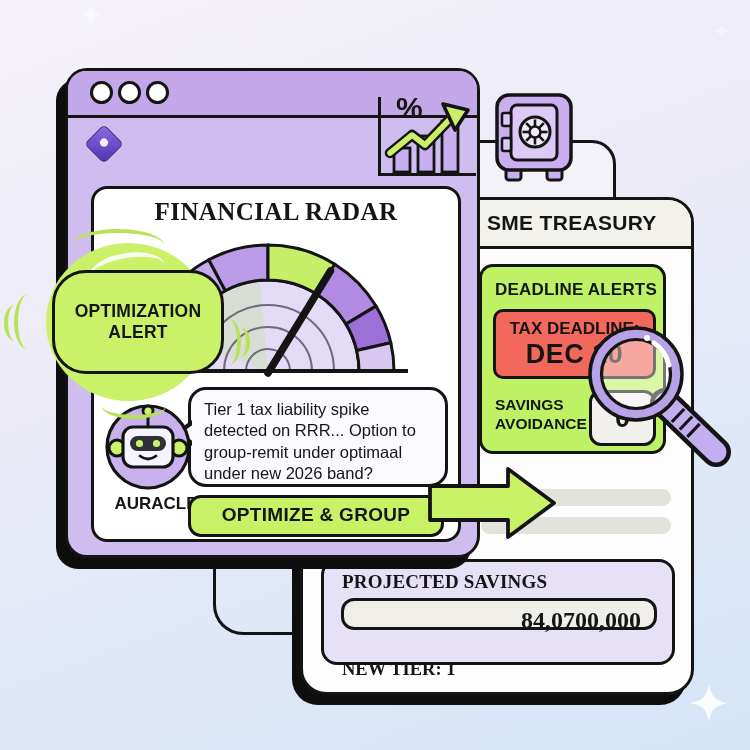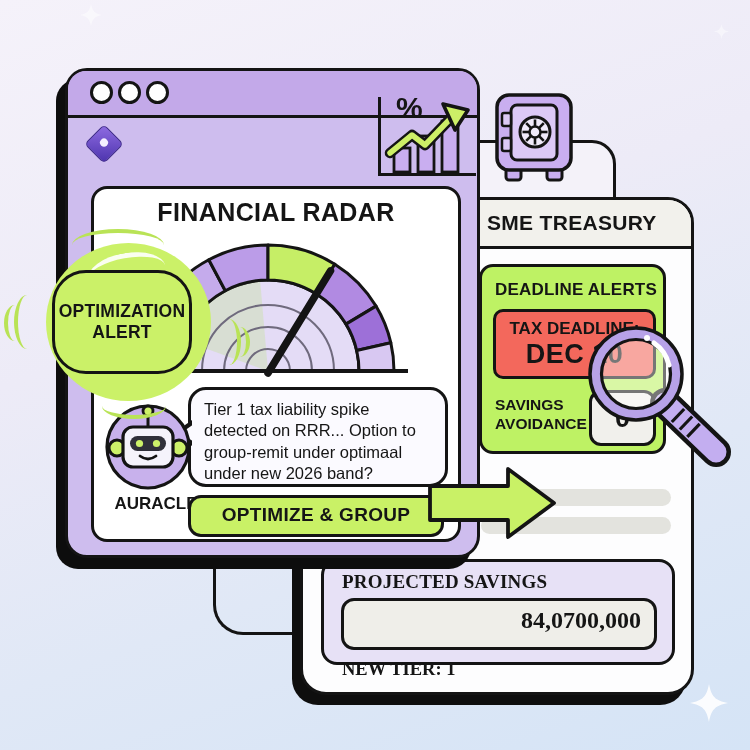--- a/index.html
+++ b/index.html
@@ -36,21 +36,21 @@
   .redbox .l2{font-weight:bold;font-size:27px;line-height:30px;letter-spacing:.5px;}
   .penalty-label{position:absolute;left:13px;top:128px;font-weight:bold;font-size:15.5px;line-height:1.25;}
   .penalty-box{position:absolute;left:107px;top:123px;width:67px;height:56px;background:#f1f0ec;
     border:3px solid #141414;border-radius:12px;box-sizing:border-box;text-align:center;
     font-weight:bold;font-size:27px;line-height:50px;}
   .gbar{position:absolute;left:178px;width:190px;height:17px;border-radius:9px;background:#e3e3de;}
   .gbar.b1{top:289px}.gbar.b2{top:317px}
   .savings-card{position:absolute;left:18px;top:359px;width:354px;height:106px;background:#e7e1f6;
     border:3px solid #141414;border-radius:16px;box-sizing:border-box;font-family:Liberation Serif, serif;}
   .savings-title{position:absolute;left:18px;top:9px;font-weight:bold;font-size:19px;letter-spacing:.2px;}
-  .savings-input{position:absolute;left:17px;top:36px;width:316px;height:52px;background:#efeee9;
+  .savings-input{position:absolute;left:17px;top:36px;width:316px;height:32px;background:#efeee9;
     border:3px solid #141414;border-radius:13px;box-sizing:border-box;text-align:right;
     font-weight:bold;font-size:24px;line-height:38px;padding-right:13px;padding-left:8px;}
   .savings-tier{position:absolute;left:18px;top:81px;font-weight:bold;font-size:18.5px;margin-top:16px;}
 
   
   .main-window{position:absolute;left:65px;top:68px;width:415px;height:490px;z-index:4;
     background:#cebdee;border:3.5px solid #141414;border-radius:22px;
     box-shadow:-9px 11px 0 #0d0d0d;box-sizing:border-box;}
   .titlebar{position:absolute;left:0;right:0;top:0;height:44px;background:#c3a9e9;
     border-bottom:3px solid #141414;border-radius:18px 18px 0 0;}
@@ -60,21 +60,21 @@
     transform:rotate(45deg);background:linear-gradient(135deg,#8f6ce2,#4c33ad);border:1px solid #3a2687;}
   .diamond::after{content:"";position:absolute;left:8px;top:8px;width:8px;height:8px;border-radius:50%;background:#f4efff;}
   .brand-title{position:absolute;left:60px;top:8px;font-weight:bold;font-size:20.5px;letter-spacing:.2px;}
   .chart-box{position:absolute;left:310px;top:26px;width:98px;height:79px;
     border-left:3px solid #141414;border-bottom:3px solid #141414;box-sizing:border-box;}
   .pct{position:absolute;left:15px;top:-6px;font-weight:bold;font-size:30px;}
 
   .radar-panel{position:absolute;left:23px;top:115px;width:370px;height:356px;background:#fff;
     border:3px solid #141414;border-radius:16px;box-sizing:border-box;}
   .radar-title{position:absolute;left:0;right:0;top:9px;text-align:center;font-weight:bold;
-    font-size:25px;letter-spacing:.4px;}
+    font-size:25px;letter-spacing:.4px;font-family:Liberation Serif, serif;}
   .gauge{position:absolute;left:0;top:44px;}
 
   .bubble{position:absolute;left:94px;top:198px;width:260px;height:100px;background:#fbfaff;
     border:3px solid #141414;border-radius:18px;box-sizing:border-box;padding:9px 13px;}
   .bubble-text{font-size:16.5px;line-height:1.3;width:232px;}
   .tail-o{position:absolute;left:-17px;top:30px;width:0;height:0;
     border-top:13px solid transparent;border-bottom:13px solid transparent;border-right:18px solid #141414;}
   .tail-i{position:absolute;left:-10px;top:34px;width:0;height:0;
     border-top:9px solid transparent;border-bottom:9px solid transparent;border-right:13px solid #fbfaff;}
   .robot{position:absolute;left:8px;top:212px;}
@@ -83,21 +83,21 @@
     border:3.5px solid #141414;border-radius:13px;box-sizing:border-box;text-align:center;
     font-weight:bold;font-size:19px;line-height:34px;letter-spacing:.3px;cursor:pointer;}
 
   
   .alert-badge{position:absolute;left:-22px;top:172px;width:165px;height:160px;z-index:5;}
   .alert-glow{position:absolute;left:-20px;top:-20px;right:-20px;bottom:-20px;
     background:radial-gradient(closest-side,rgba(197,240,105,.65),rgba(197,240,105,0) 75%);}
   .alert-blob{position:absolute;left:0;top:0;width:165px;height:158px;background:#cbf168;border-radius:50%;}
   .alert-shine{position:absolute;left:42px;top:10px;width:78px;height:34px;
     border-top:5px solid rgba(255,255,255,.9);border-radius:50%;transform:rotate(-10deg);}
-  .alert-box{position:absolute;left:6px;top:27px;width:140px;height:104px;background:#cbf168;
+  .alert-box{position:absolute;left:6px;top:27px;width:172px;height:104px;background:#cbf168;
     border:3.5px solid #141414;border-radius:34px;box-sizing:border-box;
     display:flex;flex-direction:column;align-items:center;justify-content:center;}
   .alert-box span{font-weight:bold;font-size:17.5px;line-height:1.2;letter-spacing:.2px;}
   .arc{position:absolute;border-radius:50%;}
   .arc.a-top{left:26px;top:-14px;width:92px;height:28px;border-top:4px solid #b9e356;}
   .arc.a-l1{left:-32px;top:52px;width:22px;height:54px;border-left:4px solid #b9e356;}
   .arc.a-l2{left:-42px;top:62px;width:18px;height:36px;border-left:4px solid #b9e356;}
   .arc.a-r1{right:-30px;top:76px;width:20px;height:46px;border-right:4px solid #b9e356;}
   .arc.a-r2{right:-39px;top:84px;width:16px;height:30px;border-right:4px solid #b9e356;}
   .arc.a-b{left:56px;bottom:-16px;width:64px;height:22px;border-bottom:4px solid #b9e356;}

